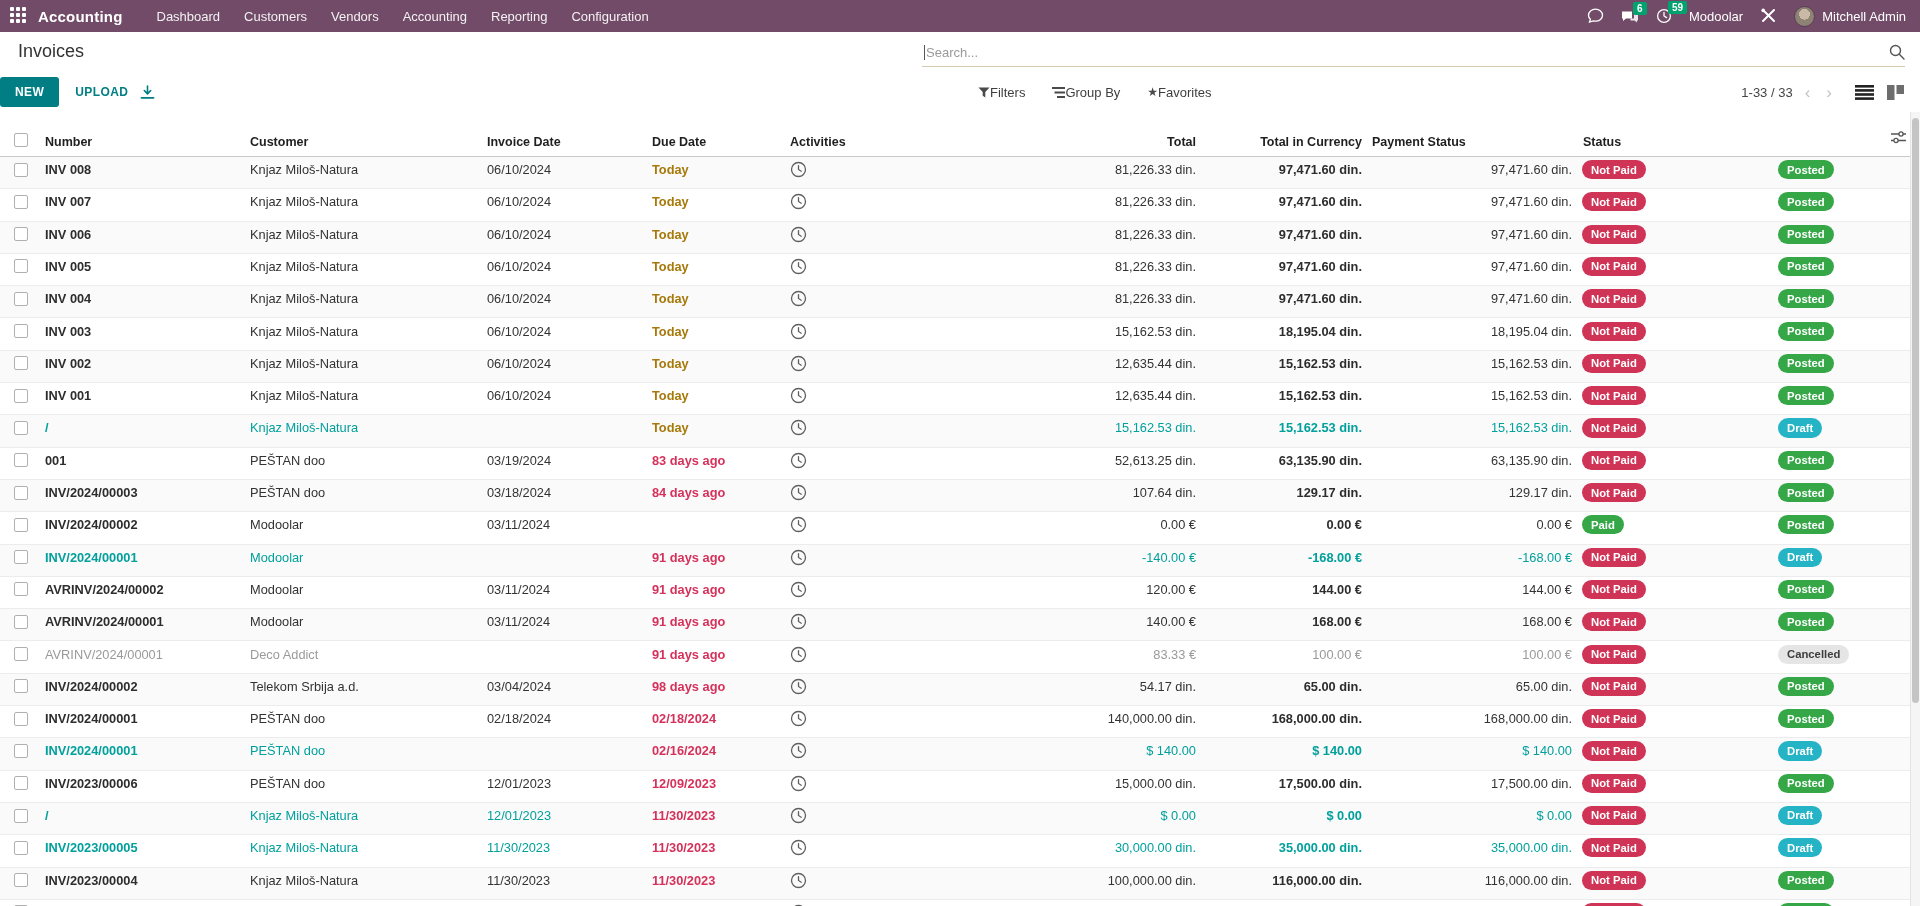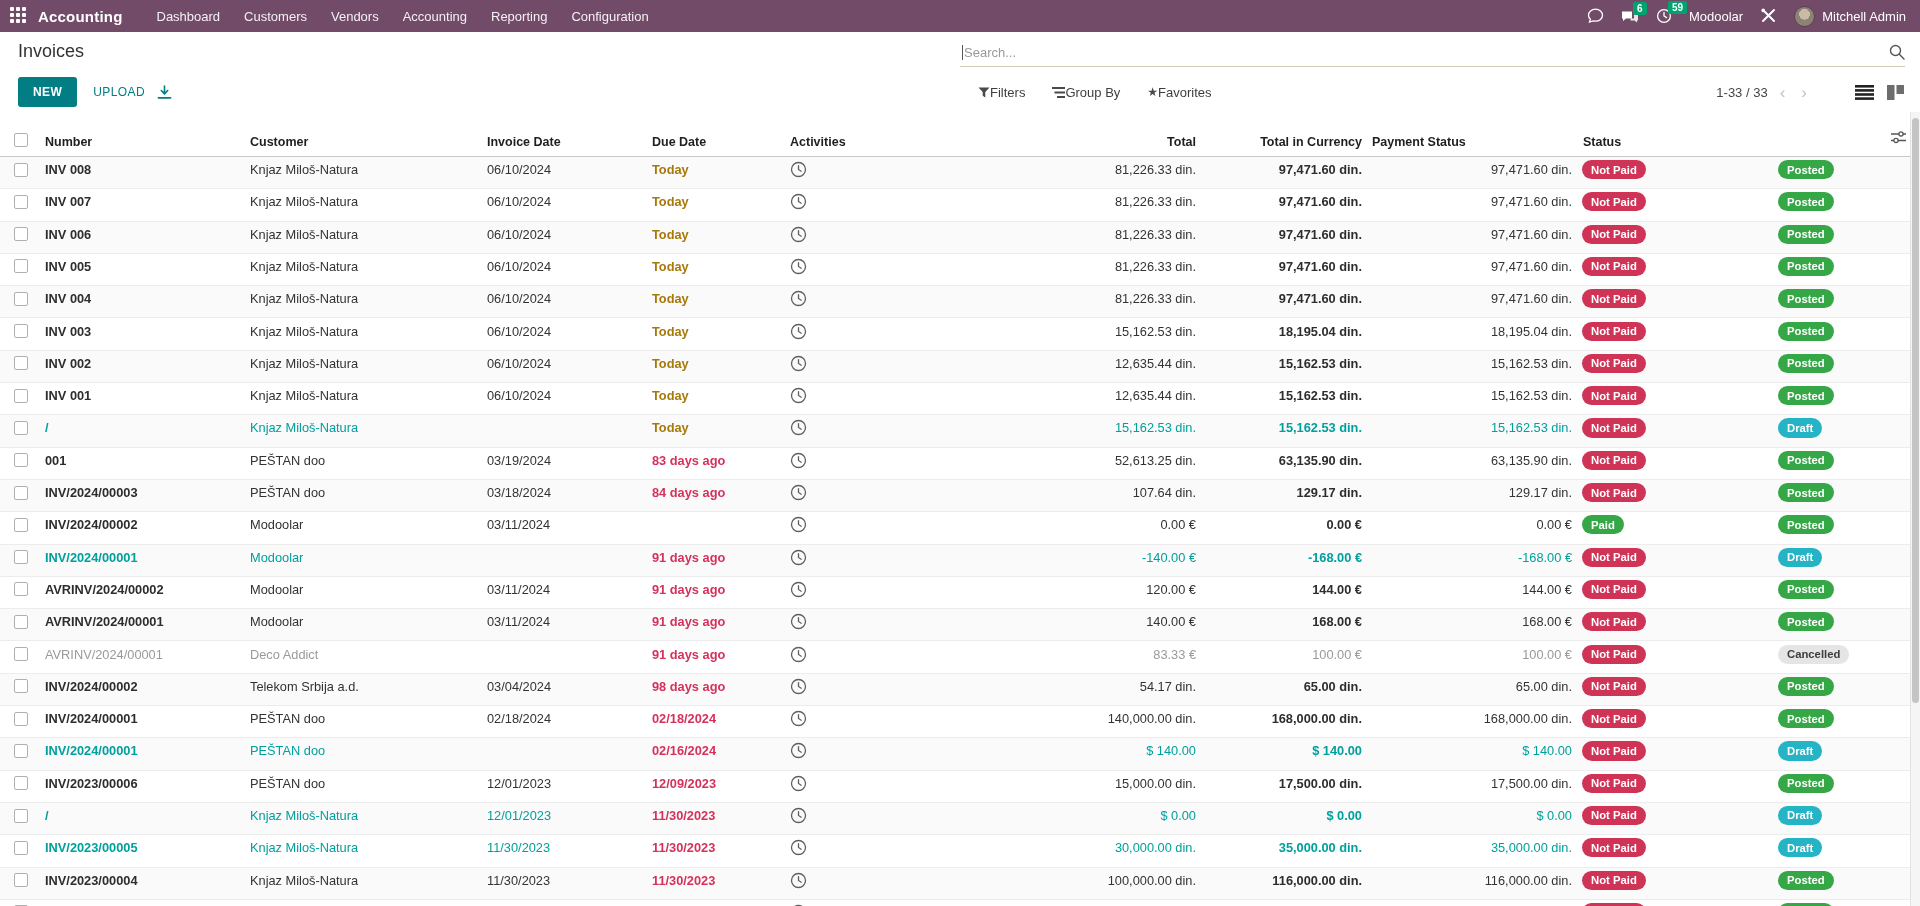--- a/index.html
+++ b/index.html
@@ -24,38 +24,38 @@
   .cnt { position:absolute; top:-7px; left:12px; background:#00a36d; color:#fff;
     font-size:10px; font-weight:700; line-height:13px; padding:0 4px; border-radius:2px; }
   .company { font-size:13px; color:#fff; cursor:pointer; }
   .user { display:flex; align-items:center; gap:7px; cursor:pointer; }
   .avatar { width:21px; height:21px; border-radius:50%;
     background:radial-gradient(circle at 50% 38%, #c9b9a6 0 35%, #8d8374 36% 100%); border:1px solid #5d3e54; }
 
   
   .cp-top { height:38px; position:relative; display:flex; align-items:center; }
   .page-title { margin-left:18px; font-size:18px; color:#333; }
-  .search { position:absolute; left:960px; right:15px; top:6px; height:29px;
+  .search { position:absolute; left:922px; right:15px; top:6px; height:29px;
     border-bottom:1px solid #d5cbb2; display:flex; align-items:center; }
   .caret { width:1px; height:15px; background:#555; margin:0 1px 0 2px; }
   .search input { flex:1; border:none; outline:none; font-size:13px; color:#666;
     background:transparent; font-family:"Liberation Sans", sans-serif; }
   .search input::placeholder { color:#9a9a9a; }
   .cp-bottom { height:44px; position:relative; display:flex; align-items:center; }
-  .btn-new { margin-left:18px; background:#017e84; color:#fff; font-weight:700;
+  .btn-new { background:#017e84; color:#fff; font-weight:700;
     font-size:12px; letter-spacing:.4px; padding:8px 15px; border:none; border-radius:3px; cursor:pointer;
     font-family:"Liberation Sans", sans-serif; }
-  .btn-upload { color:#017e84; font-weight:400; font-size:12px; letter-spacing:.4px;
+  .btn-upload { color:#017e84; font-weight:700; font-size:12px; letter-spacing:.4px;
     background:none; border:none; margin-left:16px; cursor:pointer; font-family:"Liberation Sans", sans-serif; }
   .upload-ico { margin-left:12px; cursor:pointer; display:inline-flex; }
   .searchopts { position:absolute; left:978px; display:flex; gap:27px; align-items:center;
     font-size:13px; color:#3e3e3e; }
   .sopt { display:flex; align-items:center; gap:0; cursor:pointer; }
   .star-glyph { font-size:12px; color:#4a4a4a; }
-  .pager { position:absolute; right:109px; display:flex; align-items:center; gap:8px;
+  .pager { position:absolute; right:84px; display:flex; align-items:center; gap:8px;
     font-size:13px; color:#444; }
   .chev { color:#c2c2c2; font-size:17px; line-height:1; padding:0 4px; cursor:default; }
   .switcher { position:absolute; right:16px; display:flex; gap:13px; align-items:center; }
   .vbtn { cursor:pointer; display:inline-flex; }
 
   
   .grid { display:grid;
     grid-template-columns:45px 205px 237px 165px 138px 100px 306px 166px 210px 195px 1fr; }
   .thead { height:43px; align-items:center; border-bottom:1px solid #c9c9c9;
     position:relative; font-size:12.5px; font-weight:700; color:#1f1f1f; }

